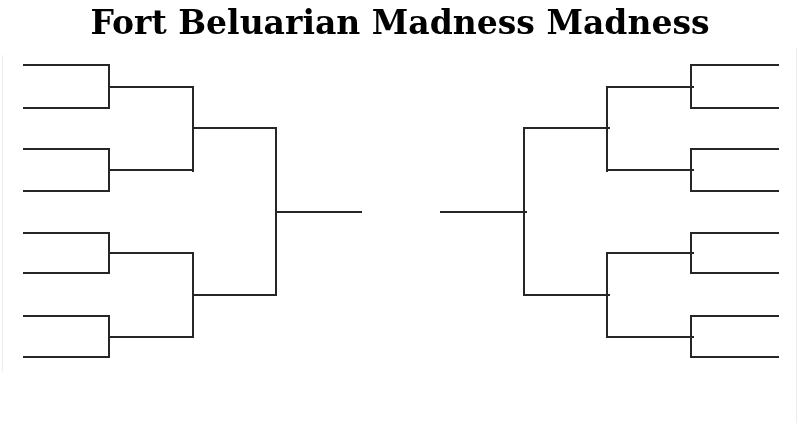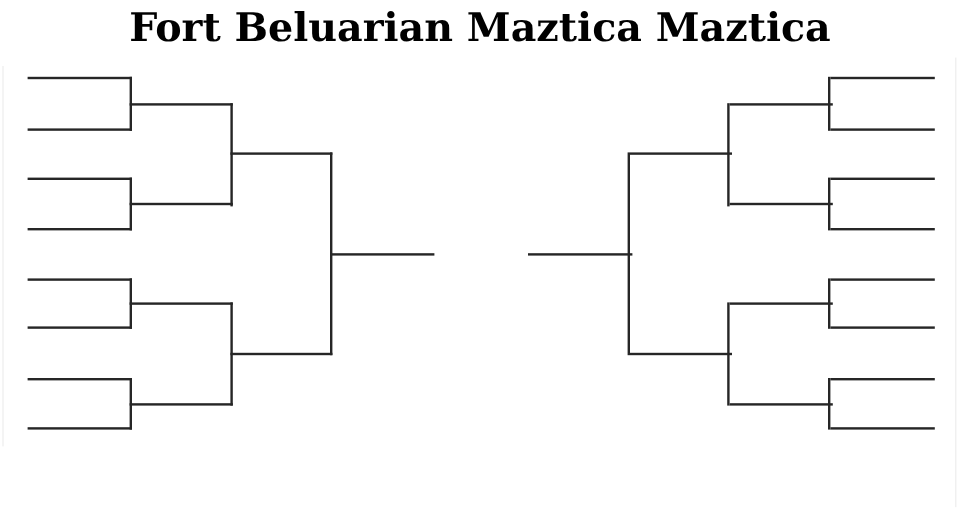--- a/index.html
+++ b/index.html
@@ -43,21 +43,21 @@
     width: 1px;
     background: var(--artifact, #ededed);
   }
   .artifact-left  { left: 2px;  top: 55px; height: 317px; }
   .artifact-right { left: 796px; top: 48px; height: 375px; }
 </style>
 </head>
 <body>
 
 <div class="stage">
-  <div class="title">Fort Beluarian Maztica Maztica</div>
+  <div class="title">Fort Beluarian Madness Madness</div>
   <div id="bracket" class="bracket">
       <div class="bl" style="left: 23px; top: 64px; width: 87px; height: 2px;"></div>
       <div class="bl" style="left: 23px; top: 107px; width: 87px; height: 2px;"></div>
       <div class="bl" style="left: 108px; top: 64px; width: 2px; height: 45px;"></div>
       <div class="bl" style="left: 108px; top: 86px; width: 86px; height: 2px;"></div>
       <div class="bl" style="left: 23px; top: 148px; width: 87px; height: 2px;"></div>
       <div class="bl" style="left: 23px; top: 190px; width: 87px; height: 2px;"></div>
       <div class="bl" style="left: 108px; top: 148px; width: 2px; height: 44px;"></div>
       <div class="bl" style="left: 108px; top: 169px; width: 86px; height: 2px;"></div>
       <div class="bl" style="left: 23px; top: 232px; width: 87px; height: 2px;"></div>

